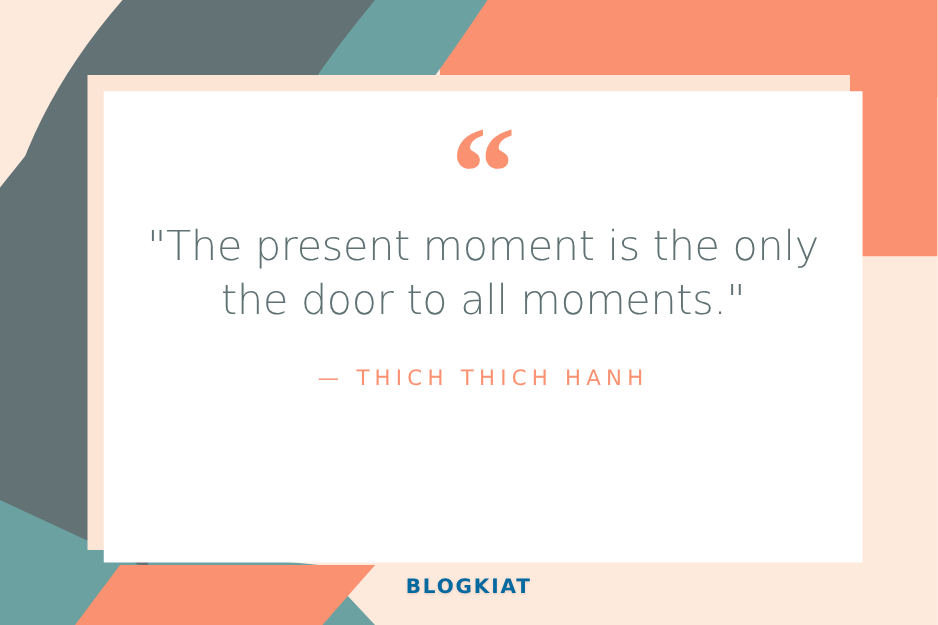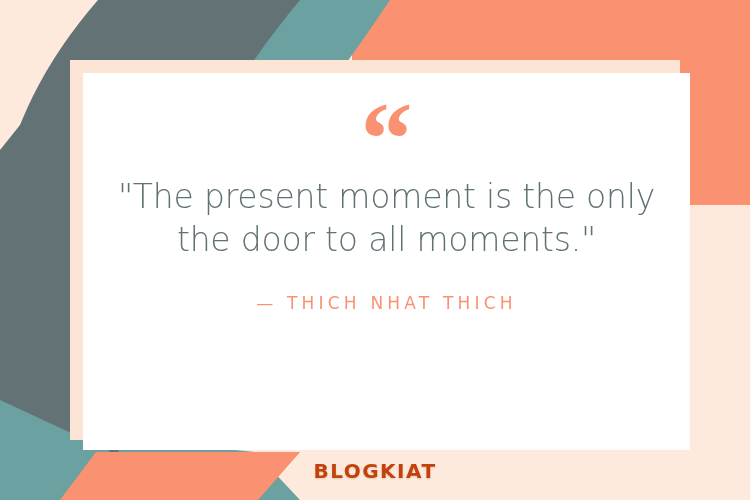--- a/index.html
+++ b/index.html
@@ -85,24 +85,24 @@
     letter-spacing: 4.2px;
     white-space: nowrap;
   }
 
   .watermark {
     position: absolute;
     left: 0;
     top: 459px;
     width: 750px;
     text-align: center;
-    color: #c2410c;
+    color: #0369a1;
     font-family: "DejaVu Sans", sans-serif;
     font-weight: 700;
-    font-size: 20px;
+    font-size: 16px;
     letter-spacing: 1.5px;
     text-shadow: 0 1px 2px rgba(180,140,120,0.35);
     user-select: none;
   }
 </style>
 </head>
 <body>
 
 <div id="poster">
 
@@ -129,18 +129,18 @@
 
   <div class="card">
 
     <div class="quote-mark">“</div>
 
     <div class="quote-text">
       <div>"The present moment is the only</div>
       <div>the door to all moments."</div>
     </div>
 
-    <div class="attribution">— THICH NHAT THICH</div>
+    <div class="attribution">— THICH THICH HANH</div>
   </div>
 
   <div class="watermark">BLOGKIAT</div>
 
 </div>
 
 </body></html>

